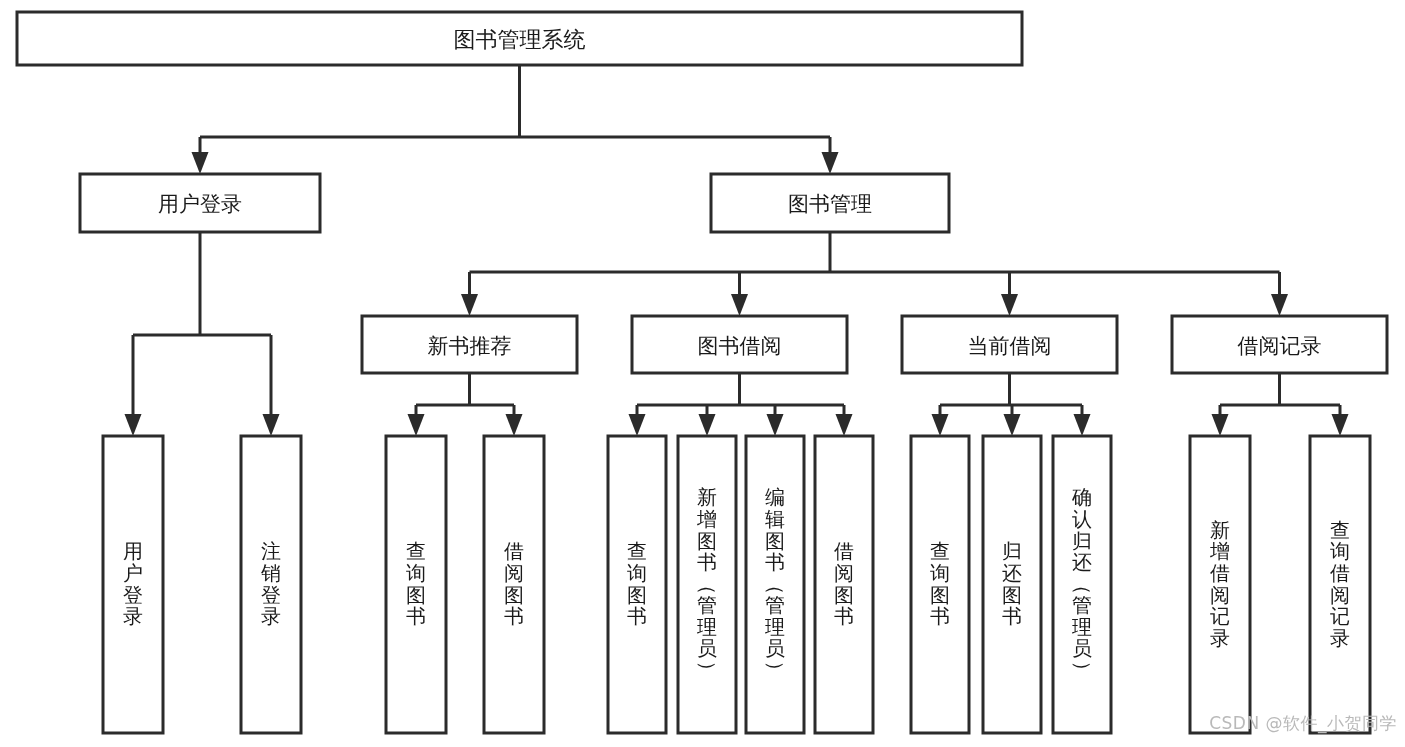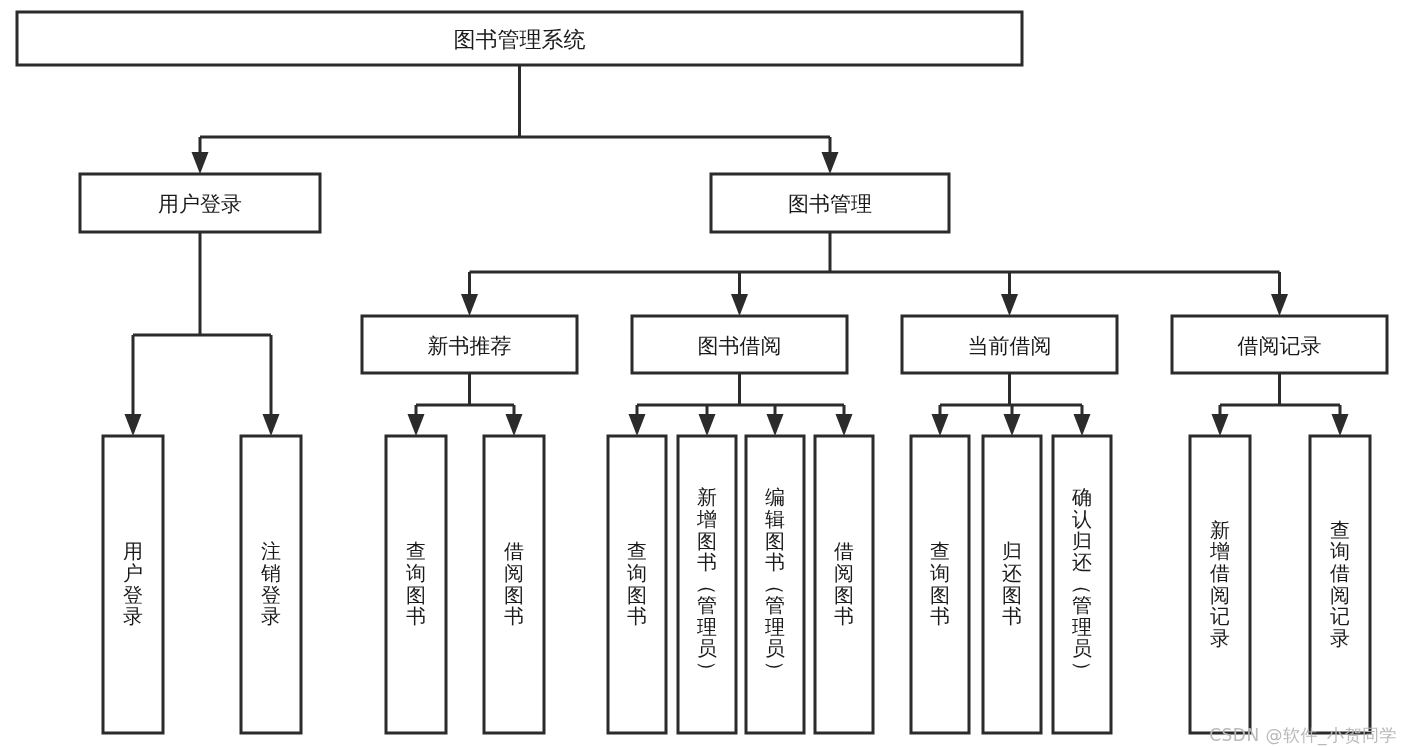--- a/index.html
+++ b/index.html
@@ -69,21 +69,21 @@
     text-align: center;
   }
   .vlabel span.rot {
     display: block;
     text-align: center;
     transform: rotate(90deg);
   }
   .watermark {
     position: absolute;
     right: 8px;
-    bottom: 0;
+    bottom: 12px;
     font-size: 17px;
     color: #b9b9b9;
     font-family: "DejaVu Sans", "Liberation Sans", sans-serif;
     white-space: nowrap;
     letter-spacing: 0.5px;
     margin-top: 13px;
   }
 </style>
 </head>
 <body>

